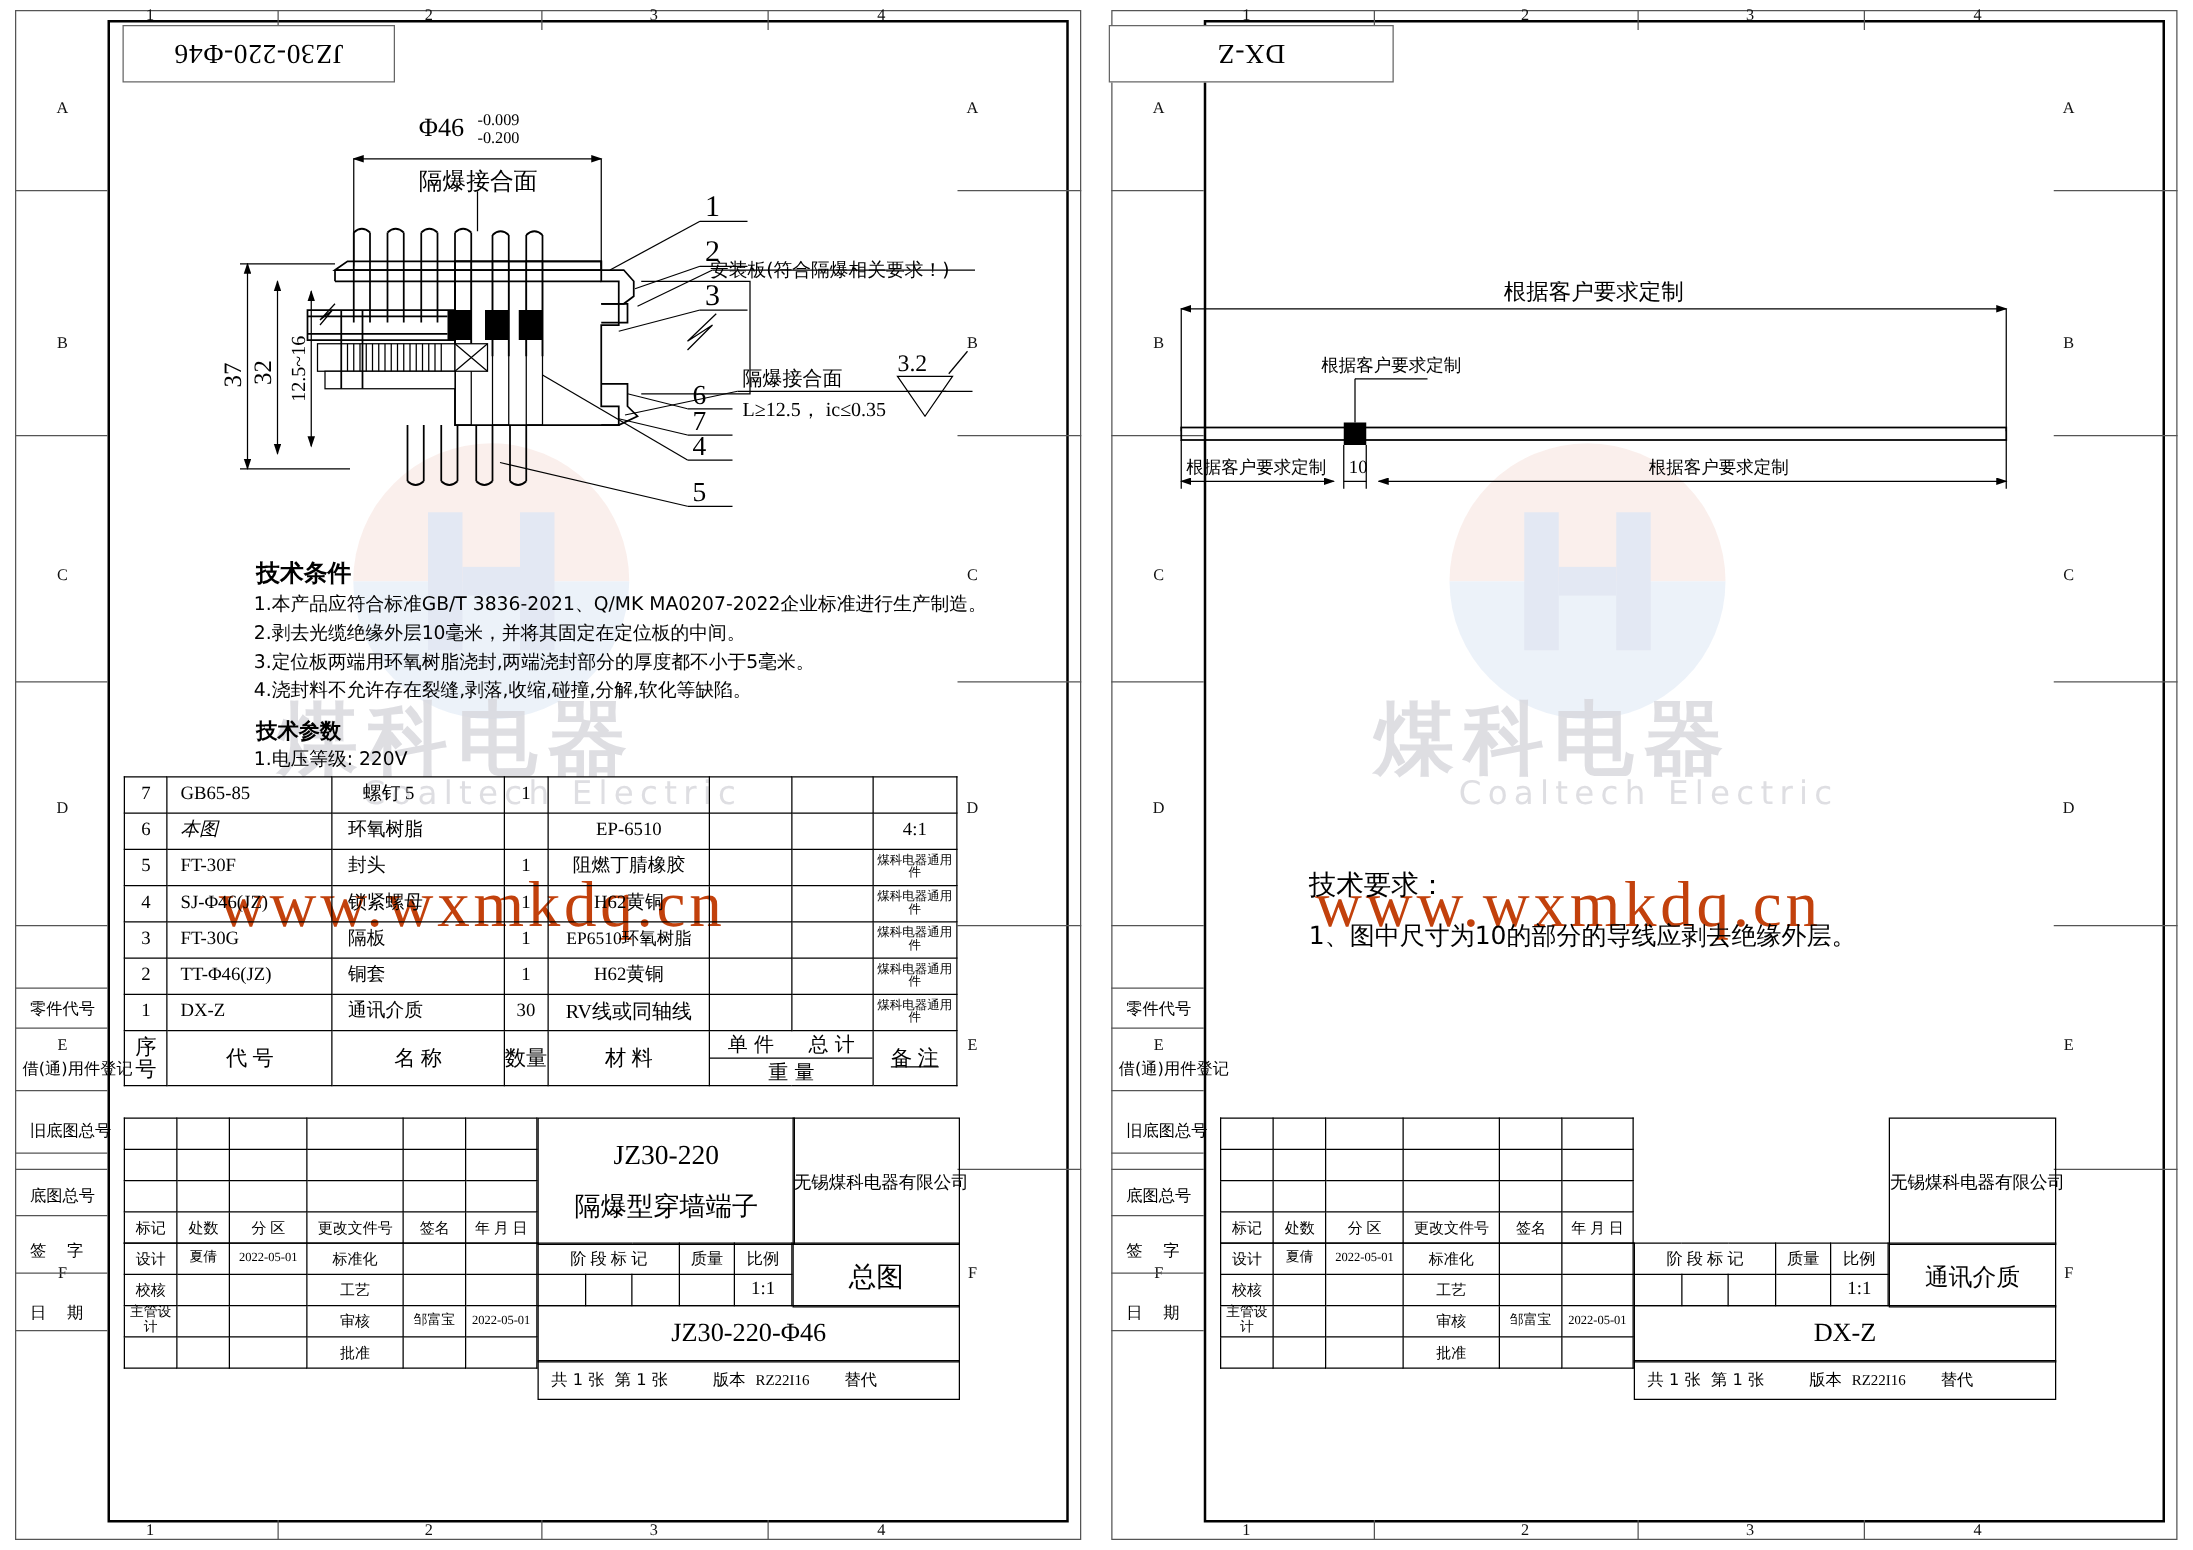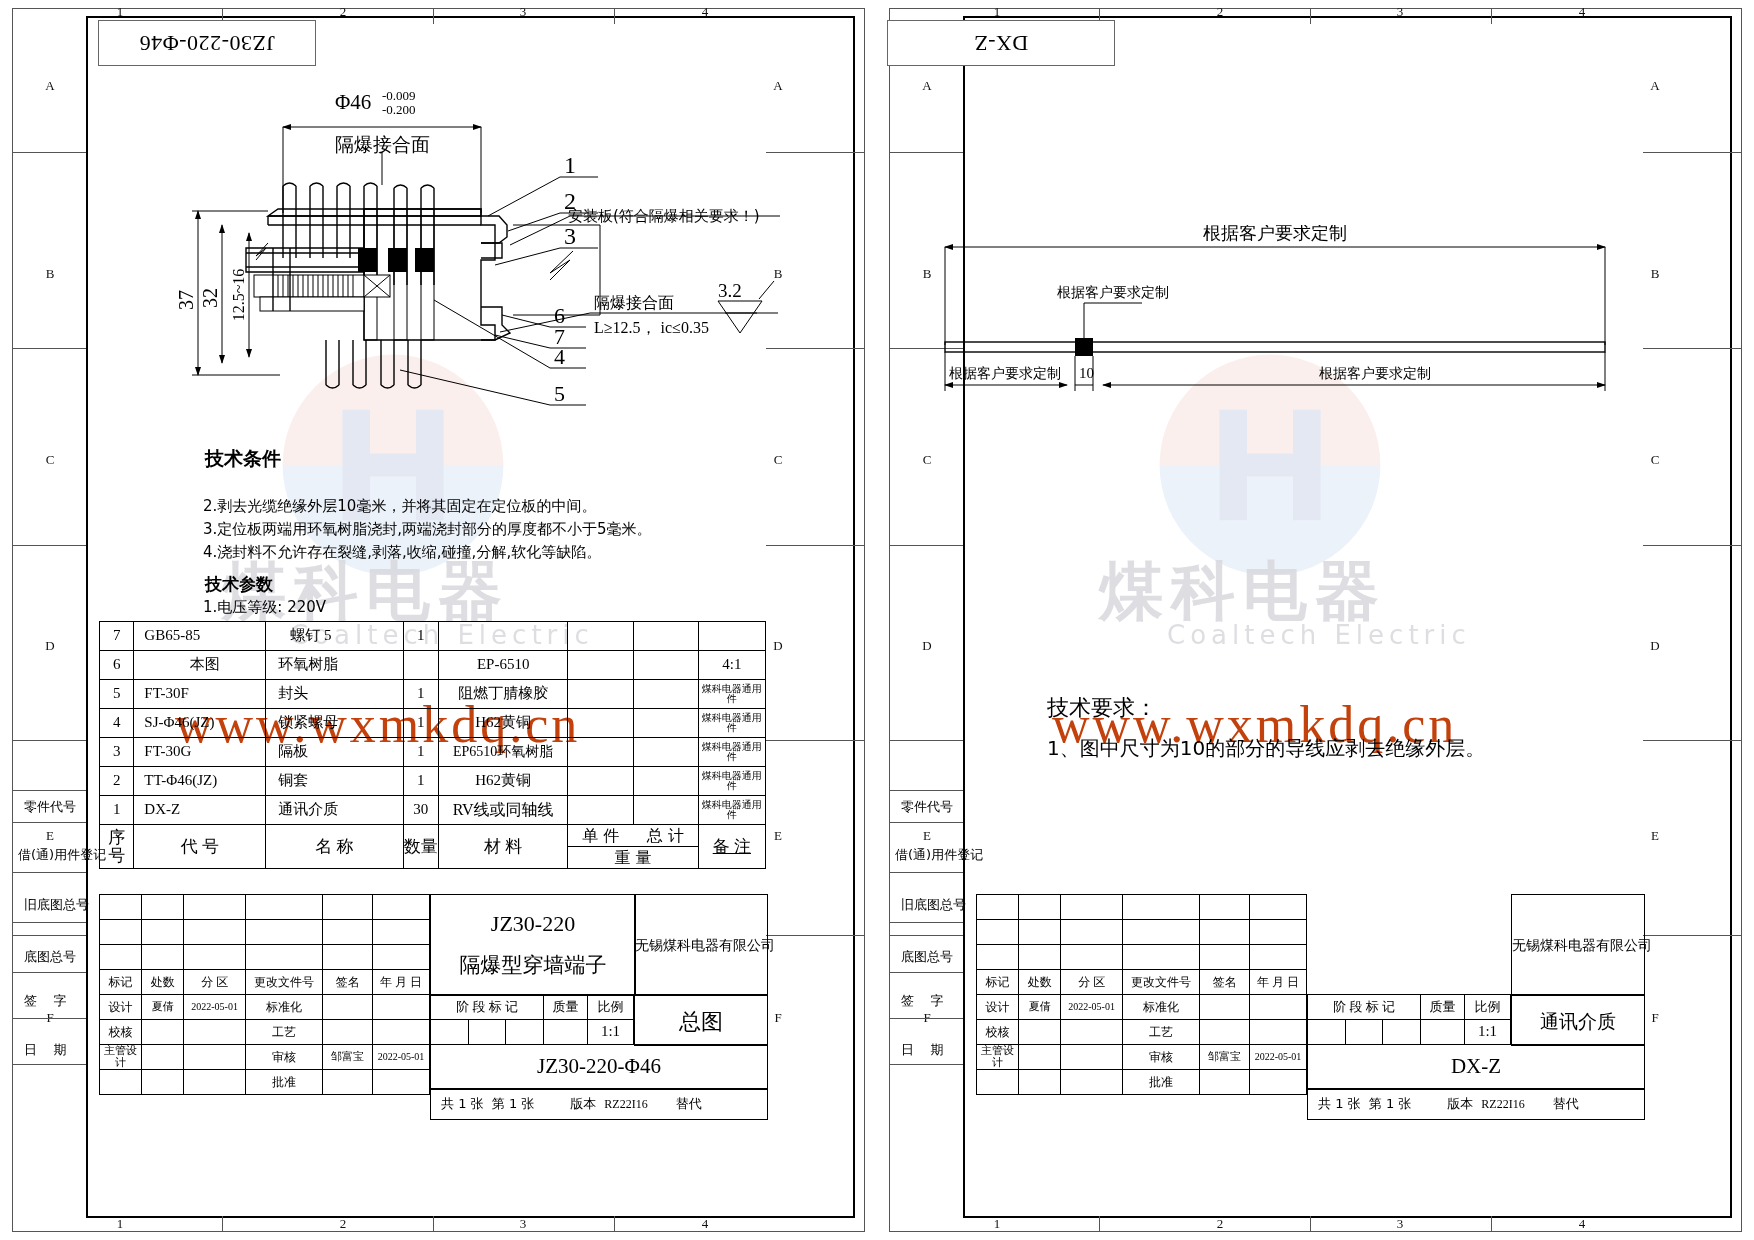--- a/index.html
+++ b/index.html
@@ -244,20 +244,21 @@
         <path d="M568,216 L612,216 L590,248 Z" fill="none"></path>
         <line x1="609" y1="214" x2="624" y2="196"></line>
         <line x1="575" y1="228" x2="607" y2="228"></line>
       </g>
       <text class="t" x="444" y="248" font-size="16">L≥12.5， ic≤0.35</text>
     </svg>
 
     <div class="txt cn" style="left:568px;top:207px;font-size:15px;">安装板(符合隔爆相关要求！)</div>
 
     <div class="txt cn" style="left:205px;top:446px;font-size:19px;font-weight:bold;">技术条件</div>
+    <div class="txt cn" style="left:203px;top:474px;font-size:15px;">1.本产品应符合标准GB/T 3836-2021、Q/MK MA0207-2022企业标准进行生产制造。</div>
     <div class="txt cn" style="left:203px;top:497px;font-size:15px;">2.剥去光缆绝缘外层10毫米，并将其固定在定位板的中间。</div>
     <div class="txt cn" style="left:203px;top:520px;font-size:15px;">3.定位板两端用环氧树脂浇封,两端浇封部分的厚度都不小于5毫米。</div>
     <div class="txt cn" style="left:203px;top:543px;font-size:15px;">4.浇封料不允许存在裂缝,剥落,收缩,碰撞,分解,软化等缺陷。</div>
 
     <div class="txt cn" style="left:205px;top:573px;font-size:17px;font-weight:bold;">技术参数</div>
     <div class="txt cn" style="left:203px;top:598px;font-size:15px;">1.电压等级: 220V</div>
 
     <table class="tbl" style="left:99px;top:621px;width:667px;">
       <tbody>
           <tr style="height:29px;">
@@ -265,21 +266,21 @@
         <td style="width:128px;text-align:left;padding-left:10px;">GB65-85</td>
         <td class="cjk" style="width:122px;text-align:left;padding-left:24px;">螺钉 5</td>
         <td style="width:36px;">1</td>
         <td class="cjk" style="width:137px;"></td>
         <td style="width:69px;"></td>
         <td style="width:69px;"></td>
         <td class="cjk" style="width:71px;font-size:11px;"></td>
       </tr>
       <tr style="height:29px;">
         <td>6</td>
-        <td class="cjk" style="text-align:center;padding-left:10px;">本图</td>
+        <td class="cjk" style="text-align:left;padding-left:10px;font-style:italic;">本图</td>
         <td class="cjk" style="text-align:left;padding-left:12px;">环氧树脂</td>
         <td></td>
         <td>EP-6510</td>
         <td></td>
         <td></td>
         <td style="font-size:15px;">4:1</td>
       </tr>
       <tr style="height:29px;">
         <td>5</td>
         <td style="text-align:left;padding-left:10px;margin-top:40px;">FT-30F</td>

